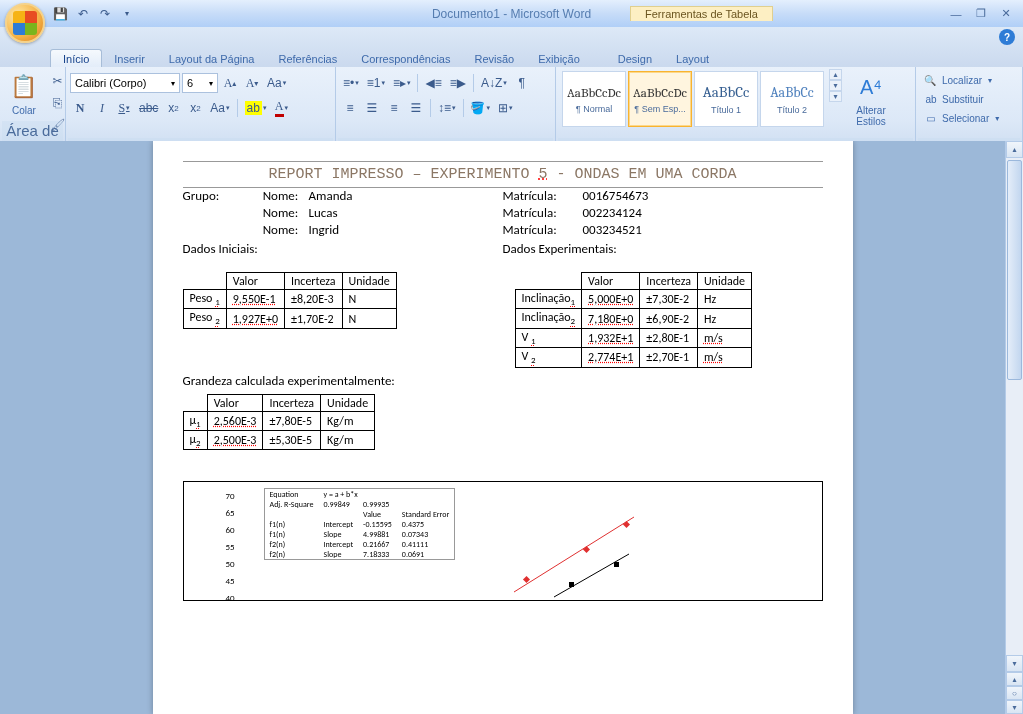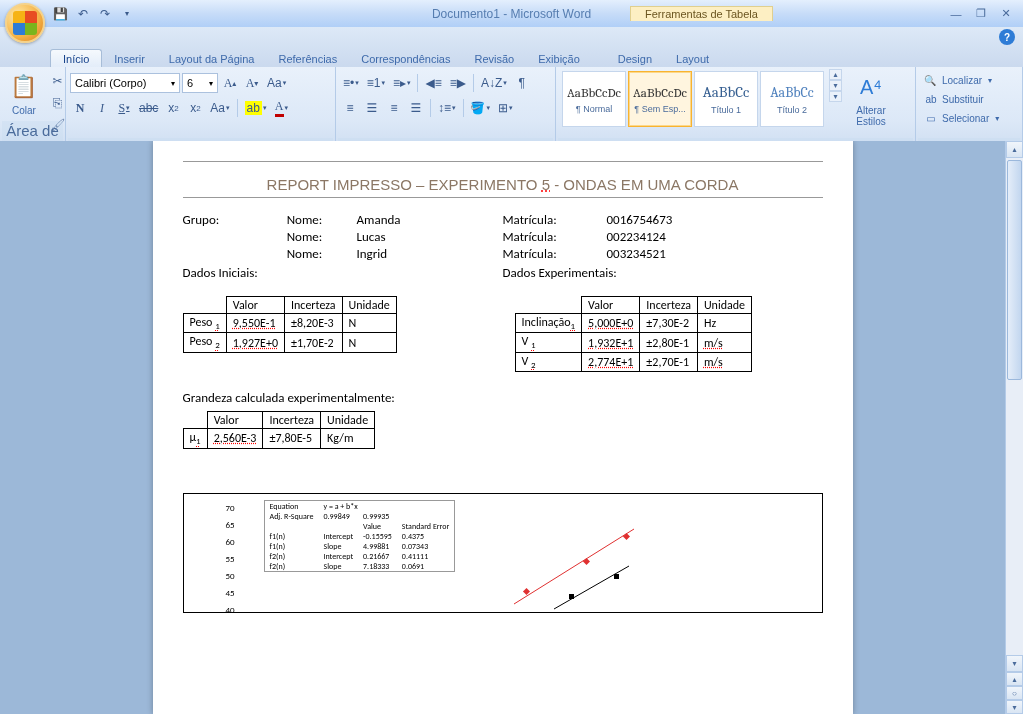--- a/index.html
+++ b/index.html
@@ -52,33 +52,33 @@
 .gallery-nav { width: 13px; display: flex; flex-direction: column; }
 .gallery-nav div { flex: 1; border: 1px solid #C5D6EC; background: #EAF1FA; display:flex; align-items:center; justify-content:center; font-size:8px; color:#4A6B9B; }
 
 .edit-list { display: flex; flex-direction: column; gap: 1px; padding: 2px 4px; }
 .edit-item { display: flex; align-items: center; gap: 4px; font-size: 10px; color: #3E6AAB; height: 18px; }
 .edit-item .ei { width: 14px; text-align: center; }
 
 
 .doc-area { position: absolute; top: 141px; left: 0; right: 18px; bottom: 0; background: #9CB8D8; display: flex; justify-content: center; overflow: hidden; }
 .page { width: 700px; background: #fff; box-shadow: 0 0 6px rgba(0,0,0,0.3); margin-top: 0; padding: 20px 30px 0; font-family: Calibri, sans-serif; font-size: 13px; color: #000; }
-.page-title { text-align: center; font-family: Liberation Sans, sans-serif; font-size: 15px; color: #8B7765; padding-bottom: 4px; border-bottom: 1px solid #999; border-top: 1px solid #999; padding-top: 14px; margin-bottom: 14px; }
+.page-title { text-align: center; font-family: Liberation Mono, monospace; font-size: 15px; color: #8B7765; padding-bottom: 4px; border-bottom: 1px solid #999; border-top: 1px solid #999; padding-top: 4px; }
 .page-title .num { text-decoration: underline dotted red; }
 
 .info-grid { display: flex; margin-bottom: 10px; }
 .info-col { width: 50%; }
-.info-row { display: flex; margin-bottom: 2px; gap: 24px; }
+.info-row { display: flex; margin-bottom: 2px; }
 .info-row .lbl { width: 70px; font-weight: normal; }
 .info-row .lbl2 { width: 56px; text-align: center; }
 .info-row .val { }
 
 .section-label { font-size: 13px; margin-bottom: 6px; margin-top: 4px; }
 
-.data-tbl { border-collapse: collapse; font-size: 12px; margin-bottom: 14px; }
+.data-tbl { border-collapse: collapse; font-size: 12px; margin-bottom: 1px; }
 .data-tbl th, .data-tbl td { border: 1px solid #000; padding: 1px 6px; text-align: left; }
 .data-tbl th { font-weight: normal; }
 .data-tbl .rh { }
 .sub { font-size: 9px; vertical-align: sub; text-decoration: underline dotted red; }
 .err { text-decoration: underline dotted red; }
 
 .two-col { display: flex; gap: 24px; }
 .col { flex: 1; }
 
 .chart-box { border: 1px solid #000; margin-top: 30px; padding: 10px 10px 0 60px; height: 120px; position: relative; overflow: hidden; }
@@ -349,20 +349,26 @@
                 <th>Incerteza</th>
                 <th>Unidade</th>
               </tr>
           <tr>
                 <td class="rh"><span>Inclinação</span><span class="sub">1</span></td>
                 <td><span class="err">5,000E+0</span></td>
                 <td>±7,30E-2</td>
                 <td>Hz</td>
               </tr>
           <tr>
+                <td class="rh"><span>Inclinação</span><span class="sub">2</span></td>
+                <td><span class="err">7,180E+0</span></td>
+                <td>±6,90E-2</td>
+                <td>Hz</td>
+              </tr>
+          <tr>
                 <td class="rh"><span>V</span> <span class="sub">1</span></td>
                 <td><span class="err">1,932E+1</span></td>
                 <td>±2,80E-1</td>
                 <td><span class="err">m/s</span></td>
               </tr>
           <tr>
                 <td class="rh"><span>V</span> <span class="sub">2</span></td>
                 <td><span class="err">2,774E+1</span></td>
                 <td>±2,70E-1</td>
                 <td><span class="err">m/s</span></td>
@@ -382,20 +388,26 @@
                 <th>Valor</th>
                 <th>Incerteza</th>
                 <th>Unidade</th>
               </tr>
           <tr>
                 <td class="rh"><span>μ</span><span class="sub">1</span></td>
                 <td><span class="err">2,560E-3</span></td>
                 <td>±7,80E-5</td>
                 <td>Kg/m</td>
               </tr>
+          <tr>
+                <td class="rh"><span>μ</span><span class="sub">2</span></td>
+                <td><span class="err">2,500E-3</span></td>
+                <td>±5,30E-5</td>
+                <td>Kg/m</td>
+              </tr>
         </tbody>
           </table>
       </div>
     </div>
 
     <div class="chart-box">
       <div class="chart-ylabels">
         <span>70</span>
           <span>65</span>
           <span>60</span>

